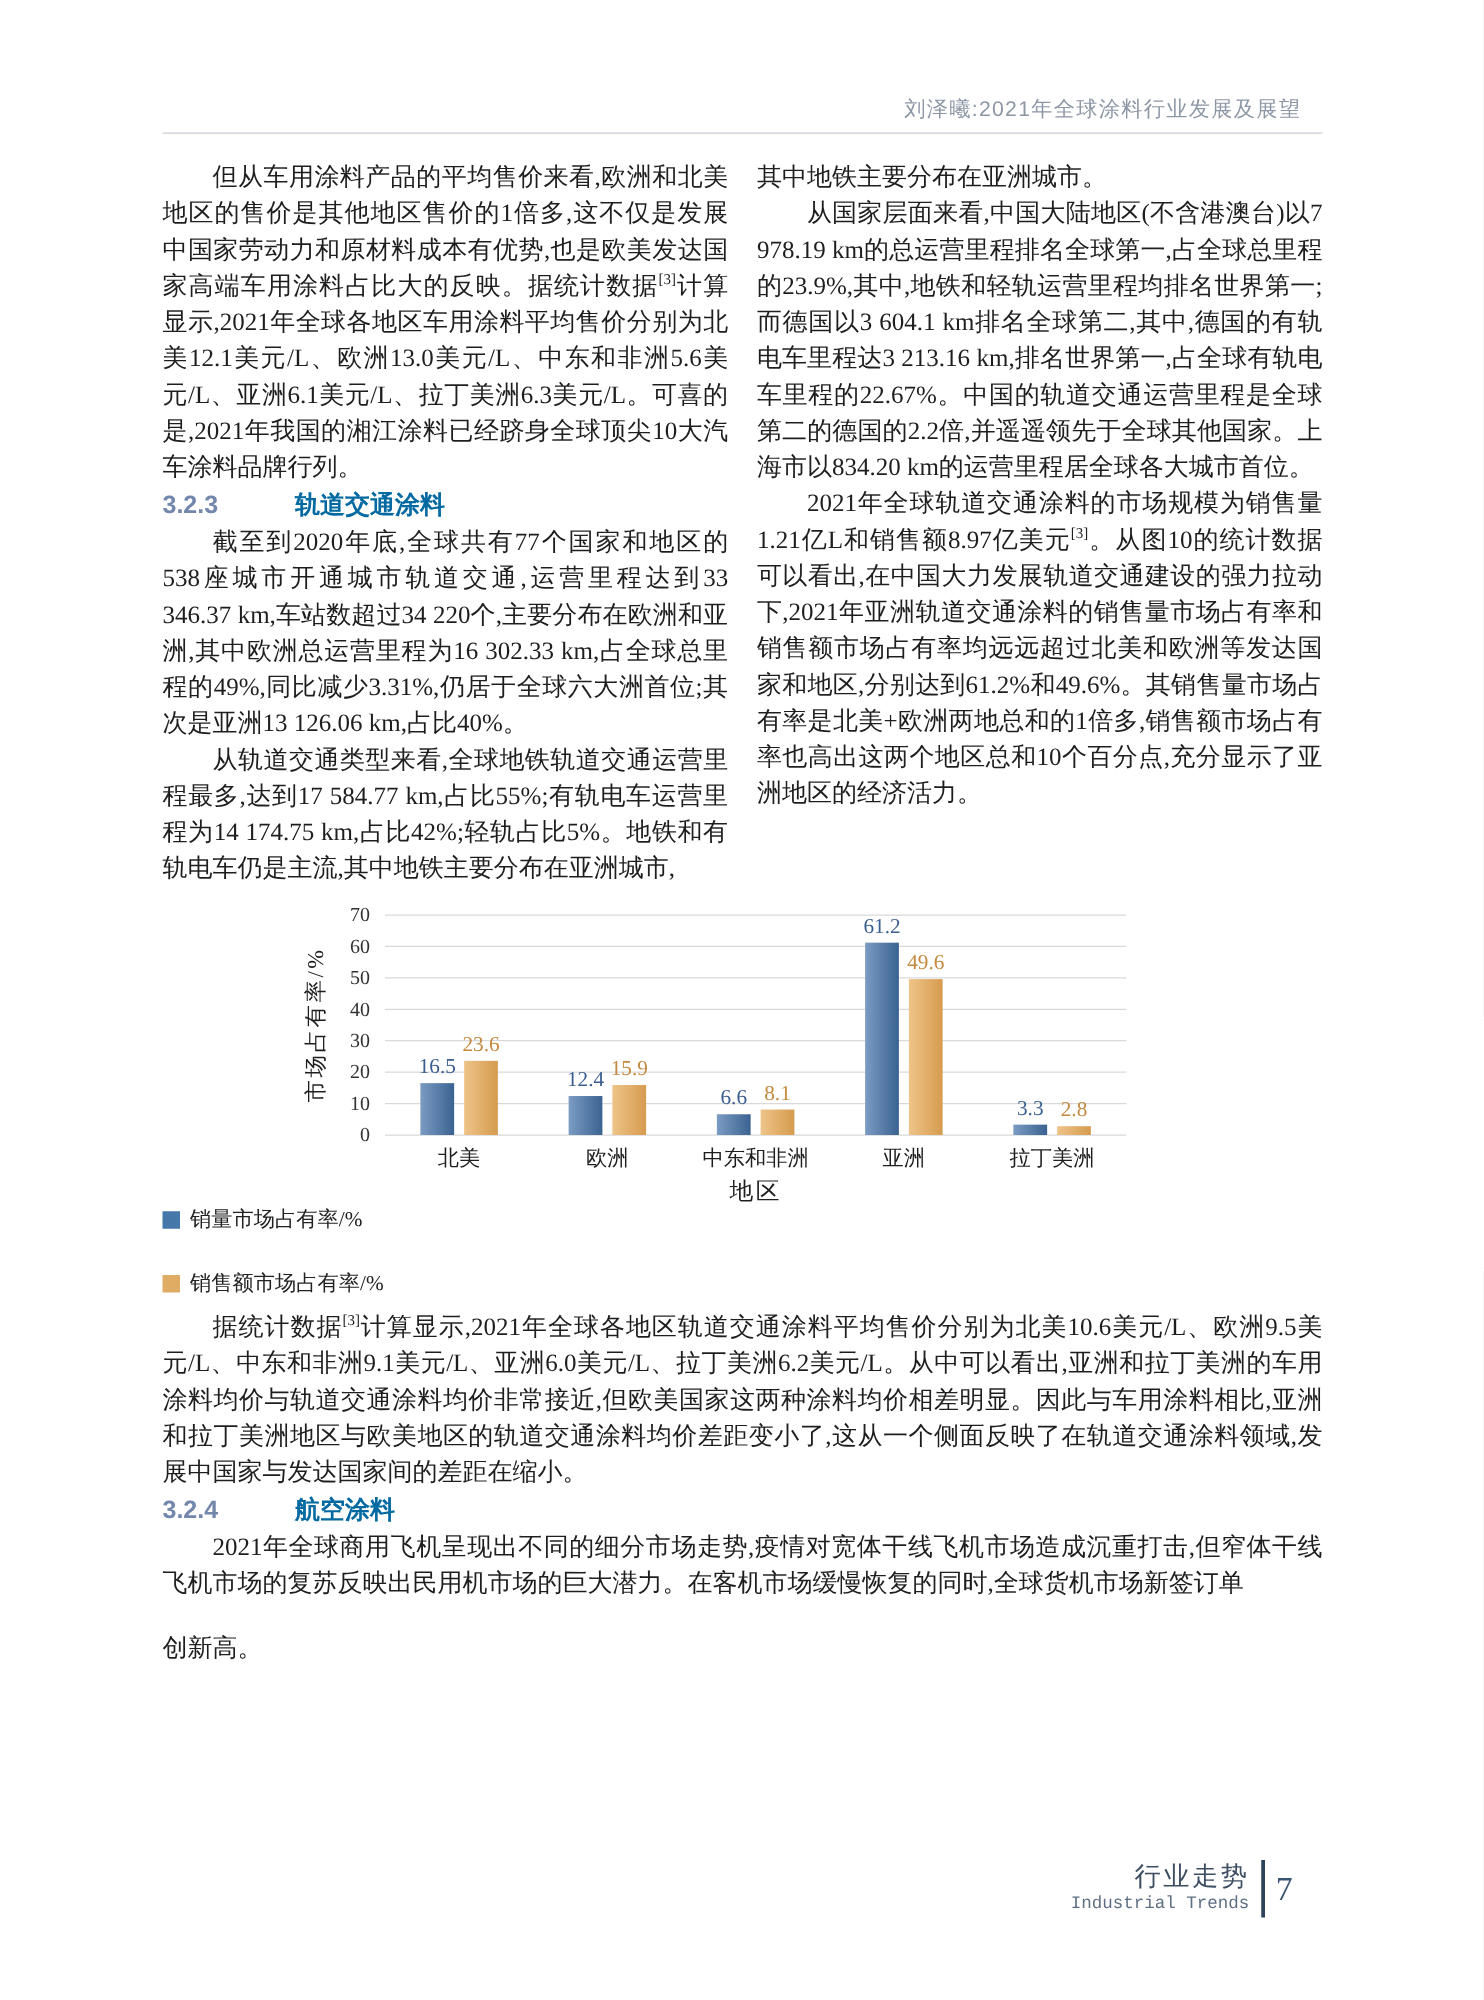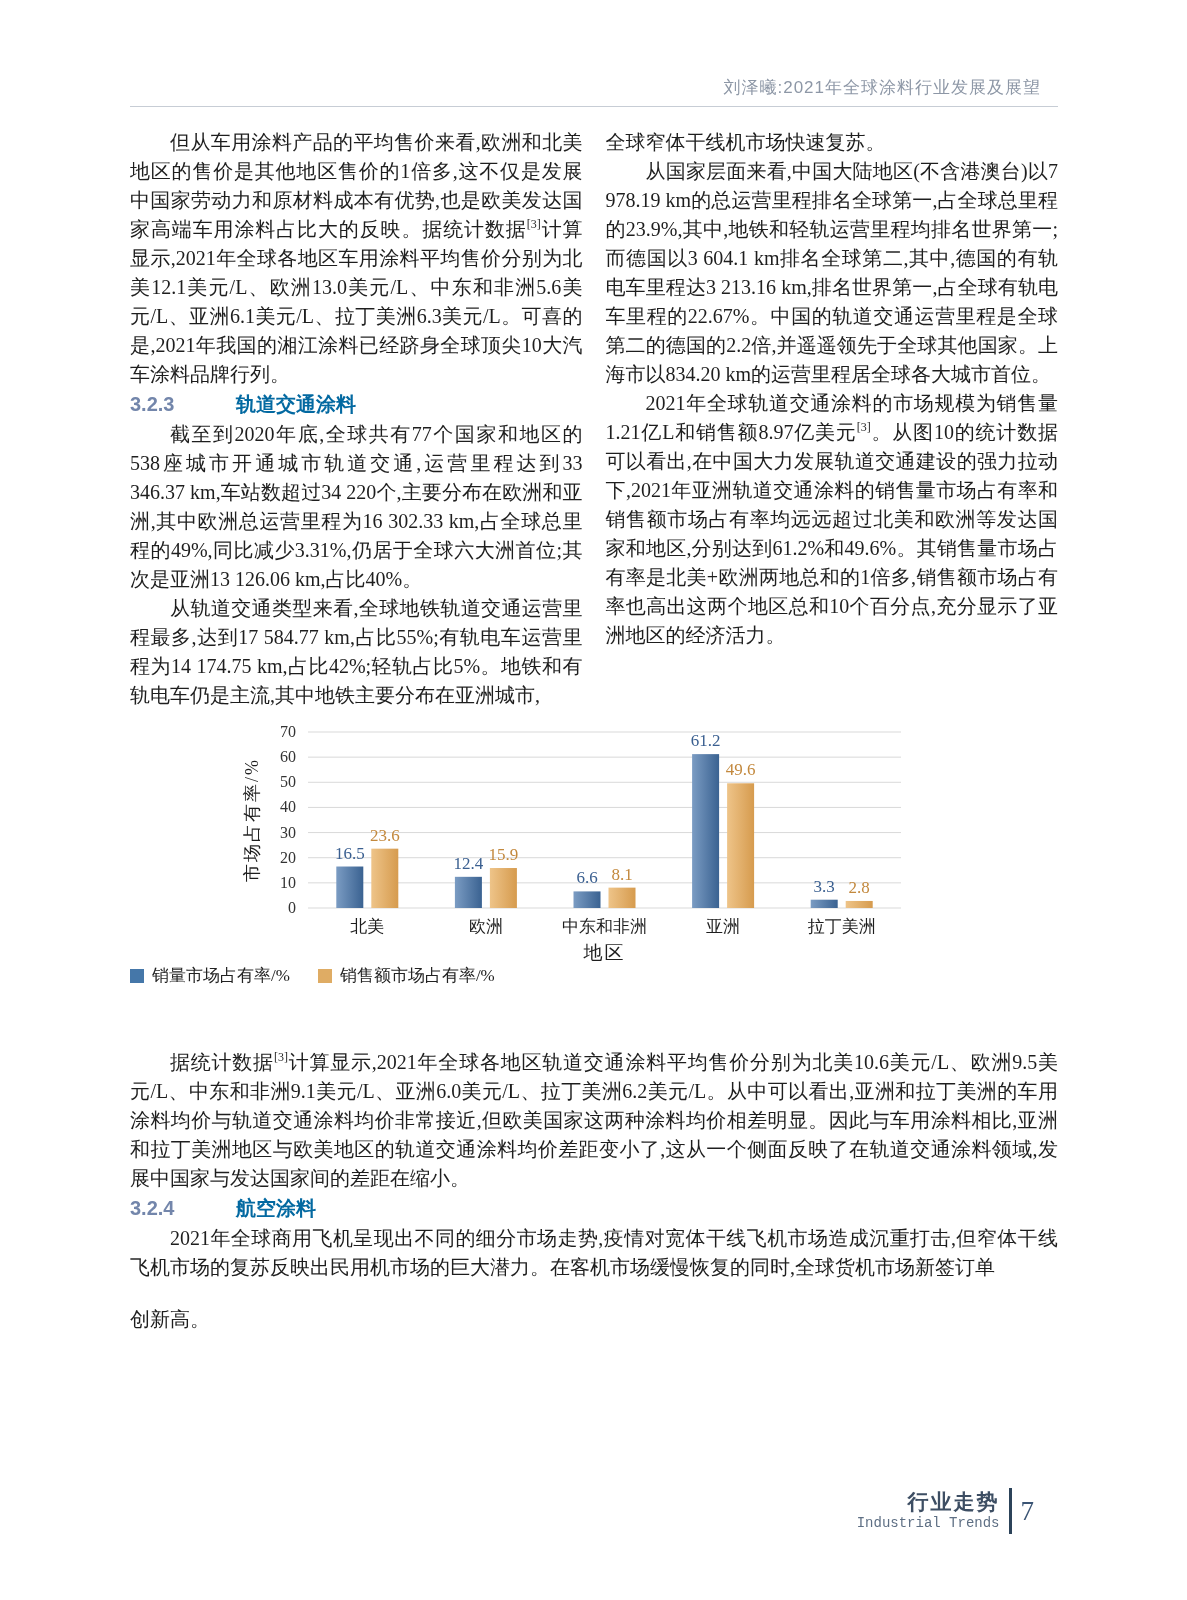--- a/index.html
+++ b/index.html
@@ -25,34 +25,34 @@
   .sec-title{color:#0369a1;margin-left:36px;}
 
   
   .figure{position:absolute;top:712px;left:0;width:928px;}
   .chart-svg{display:block;}
   .tick{font-family:"Liberation Serif","DejaVu Serif",serif;font-size:16px;fill:#333333;}
   .cat{font-family:"Liberation Serif","DejaVu Serif",serif;font-size:17px;fill:#1e1e1e;}
   .xtitle{font-family:"Liberation Serif","DejaVu Serif",serif;font-size:19px;fill:#1e1e1e;letter-spacing:2px;}
   .ytitle{font-family:"Liberation Serif","DejaVu Serif",serif;font-size:18px;fill:#1e1e1e;letter-spacing:2px;}
   .dlabel{font-family:"Liberation Serif","DejaVu Serif",serif;font-size:17px;}
-  .legend{display:flex;justify-content:flex-start;gap:28px;margin-top:0;}
+  .legend{display:flex;justify-content:space-between;gap:28px;margin-top:0;flex-direction:column;}
   .legend-item{display:flex;align-items:center;gap:8px;
     font-family:"Liberation Serif","DejaVu Serif",serif;font-size:17px;color:#222222;}
   .swatch{width:14px;height:14px;flex:0 0 auto;}
   .caption-cn{margin-top:8px;text-align:center;font-family:"Liberation Sans","DejaVu Sans",sans-serif;
     font-weight:bold;font-size:20px;color:#111111;}
   .caption-en{margin-top:3px;text-align:center;font-family:"Liberation Serif","DejaVu Serif",serif;
     font-weight:bold;font-size:20px;color:#111111;}
   .cap-label{margin-right:18px;}
 
   
   .footer{position:absolute;top:1488px;right:24px;display:flex;align-items:center;gap:9px;}
   .footer-text{text-align:right;}
-  .footer-cn{font-family:"Liberation Sans","DejaVu Sans",sans-serif;font-weight:bold;font-size:21px;
+  .footer-cn{font-family:"Liberation Sans","DejaVu Sans",sans-serif;font-weight:normal;font-size:21px;
     color:#3d4e63;letter-spacing:2px;line-height:24px;}
   .footer-en{font-family:Liberation Mono, monospace;font-size:14px;color:#5e6f84;line-height:18px;}
   .footer-bar{width:3px;height:46px;background:#2c4359;}
   .footer-page{font-family:"Liberation Serif","DejaVu Serif",serif;font-size:27px;color:#3a5474;}
 </style>
 </head>
 <body>
 
 <div class="page">
   <div class="content">
@@ -64,21 +64,21 @@
       <div class="col">
         <p class="para"><span>但从车用涂料产品的平均售价来看,欧洲和北美地区的售价是其他地区售价的1倍多,这不仅是发展中国家劳动力和原材料成本有优势,也是欧美发达国家高端车用涂料占比大的反映。据统计数据</span><sup>[3]</sup><span>计算显示,2021年全球各地区车用涂料平均售价分别为北美12.1美元/L、欧洲13.0美元/L、中东和非洲5.6美元/L、亚洲6.1美元/L、拉丁美洲6.3美元/L。可喜的是,2021年我国的湘江涂料已经跻身全球顶尖10大汽车涂料品牌行列。</span></p>
         <h3 class="sec">
           <span class="sec-num">3.2.3</span>
           <span class="sec-title">轨道交通涂料</span>
         </h3>
         <p class="para"><span>截至到2020年底,全球共有77个国家和地区的538座城市开通城市轨道交通,运营里程达到33 346.37 km,车站数超过34 220个,主要分布在欧洲和亚洲,其中欧洲总运营里程为16 302.33 km,占全球总里程的49%,同比减少3.31%,仍居于全球六大洲首位;其次是亚洲13 126.06 km,占比40%。</span></p>
         <p class="para"><span>从轨道交通类型来看,全球地铁轨道交通运营里程最多,达到17 584.77 km,占比55%;有轨电车运营里程为14 174.75 km,占比42%;轻轨占比5%。地铁和有轨电车仍是主流,其中地铁主要分布在亚洲城市,</span></p>
       </div>
       <div class="col">
-        <p class="para cont"><span>全球窄体干线机市场快速复苏。</span></p>
+        <p class="para cont"><span>其中地铁主要分布在亚洲城市。</span></p>
         <p class="para"><span>从国家层面来看,中国大陆地区(不含港澳台)以7 978.19 km的总运营里程排名全球第一,占全球总里程的23.9%,其中,地铁和轻轨运营里程均排名世界第一;而德国以3 604.1 km排名全球第二,其中,德国的有轨电车里程达3 213.16 km,排名世界第一,占全球有轨电车里程的22.67%。中国的轨道交通运营里程是全球第二的德国的2.2倍,并遥遥领先于全球其他国家。上海市以834.20 km的运营里程居全球各大城市首位。</span></p>
         <p class="para"><span>2021年全球轨道交通涂料的市场规模为销售量1.21亿L和销售额8.97亿美元</span><sup>[3]</sup><span>。从图10的统计数据可以看出,在中国大力发展轨道交通建设的强力拉动下,2021年亚洲轨道交通涂料的销售量市场占有率和销售额市场占有率均远远超过北美和欧洲等发达国家和地区,分别达到61.2%和49.6%。其销售量市场占有率是北美+欧洲两地总和的1倍多,销售额市场占有率也高出这两个地区总和10个百分点,充分显示了亚洲地区的经济活力。</span></p>
       </div>
     </div>
 
     <div class="figure">
       <svg id="chart-svg" class="chart-svg" width="928" height="252" viewBox="0 0 928 252">
           <defs>
             <linearGradient id="grad0" x1="0" y1="0" x2="1" y2="0">
               <stop offset="0%" stop-color="#7b9cc3"></stop>

